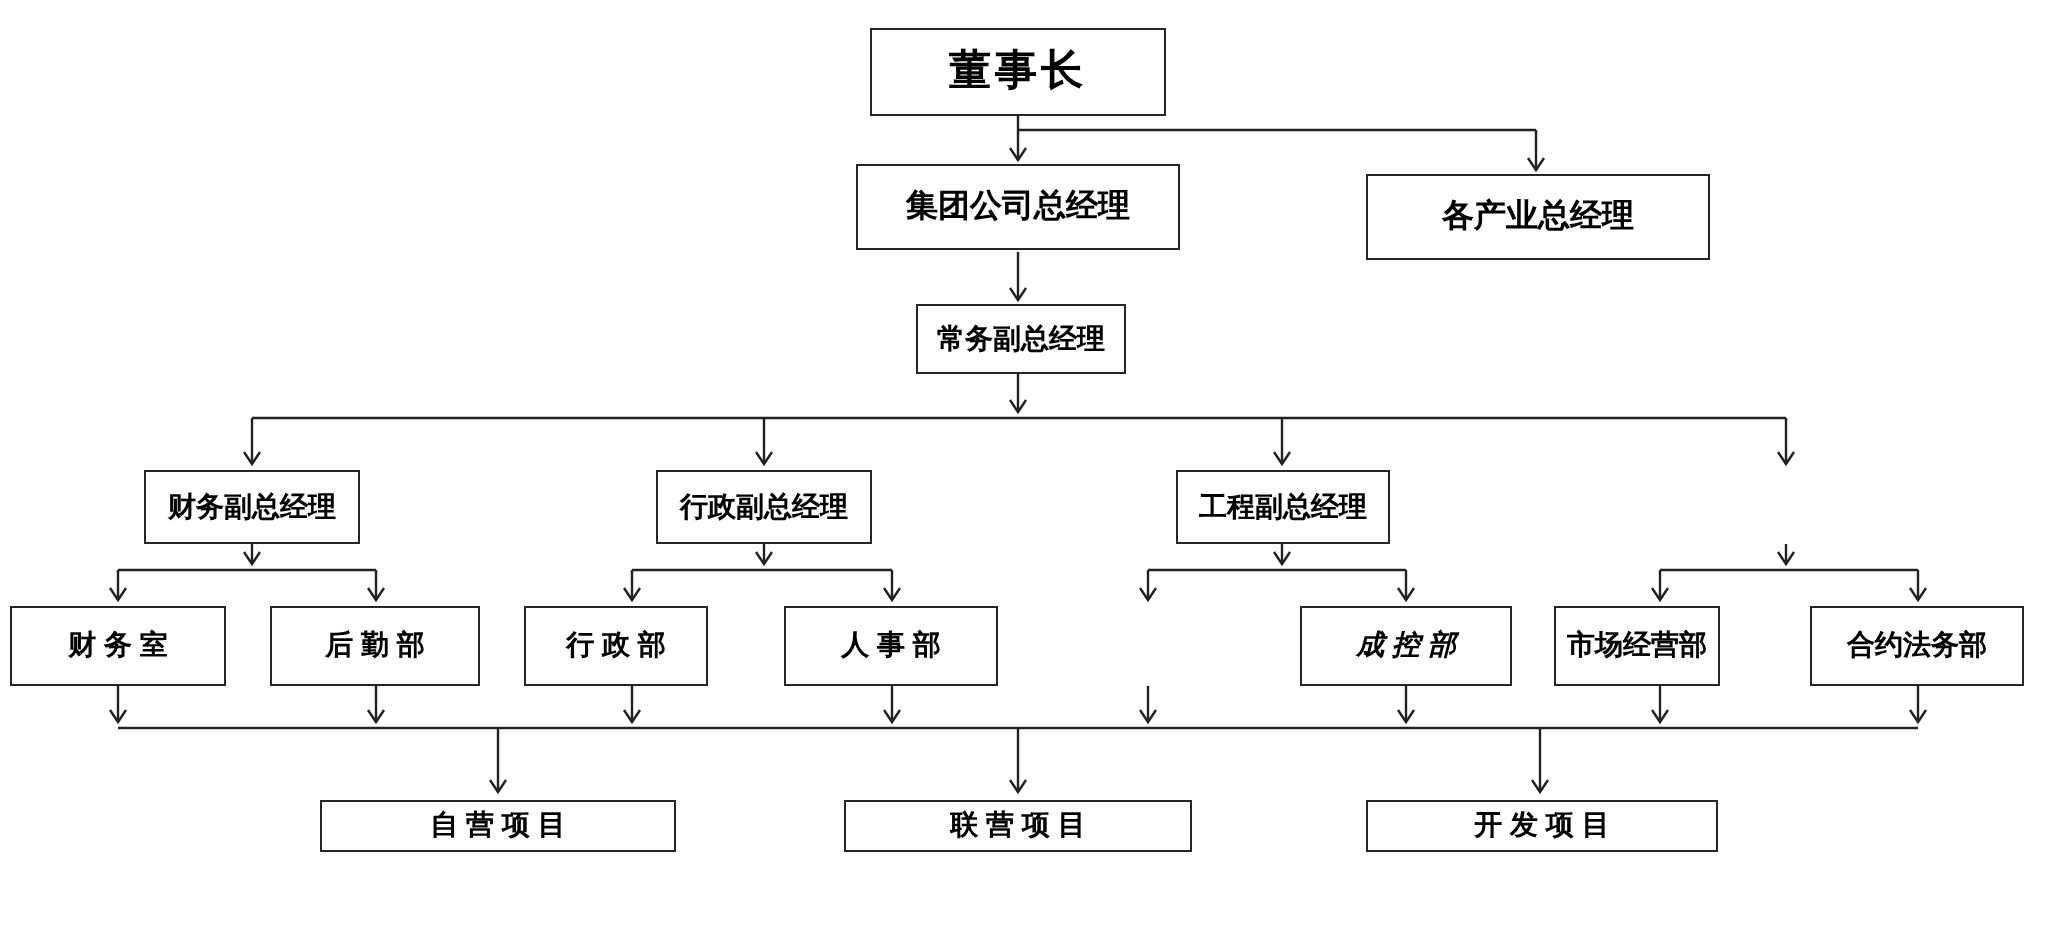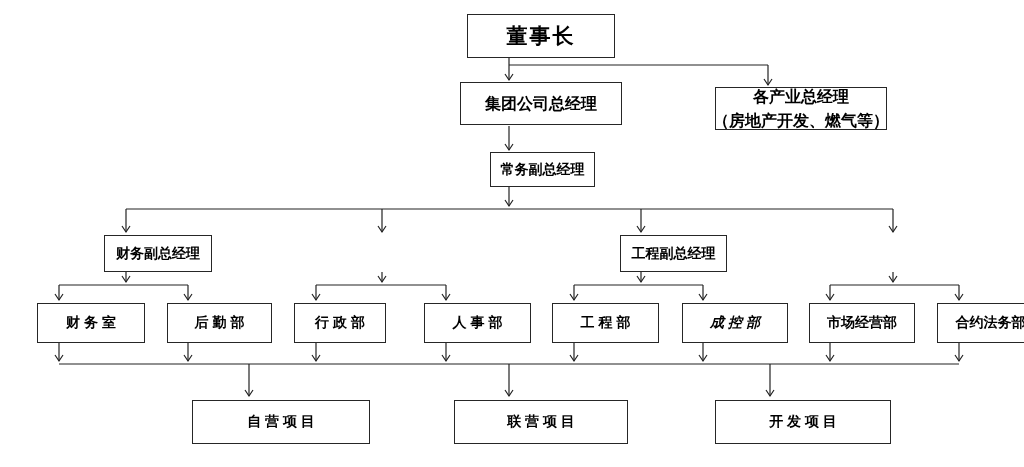--- a/index.html
+++ b/index.html
@@ -19,41 +19,40 @@
     background: #ffffff;
     color: #000000;
     display: flex;
     flex-direction: column;
     align-items: center;
     justify-content: center;
     text-align: center;
     font-weight: bold;
     line-height: 1.25;
     white-space: nowrap;
-    margin-left: 32px;
   }
   .n-chairman   { left:435px; top:14px;  width:148px; height:44px; font-size:21px; letter-spacing:2px; }
   .n-groupgm    { left:428px; top:82px;  width:162px; height:43px; font-size:16px; }
   .n-industry   { left:683px; top:87px;  width:172px; height:43px; font-size:16px; line-height:1.5; }
   .n-execdep    { left:458px; top:152px; width:105px; height:35px; font-size:14px; }
   .lvl4         { top:235px; height:37px; font-size:14px; }
   .n-findep     { left:72px;  width:108px; }
   .n-admdep     { left:328px; width:108px; }
   .n-engdep     { left:588px; width:107px; }
   .n-execdep2   { left:840px; width:106px; }
   .dept         { top:303px; height:40px; font-size:14px; }
   .n-finoffice  { left:5px;   width:108px; }
   .n-logistics  { left:135px; width:105px; }
   .n-admin      { left:262px; width:92px; }
   .n-hr         { left:392px; width:107px; }
   .n-eng        { left:520px; width:107px; }
   .n-cost       { left:650px; width:106px;font-style:italic; }
-  .n-market     { left:777px; width:106px; }
+  .n-market     { left:777px; width:83px; }
   .n-legal      { left:905px; width:107px; }
-  .proj         { top:400px; height:44px; font-size:14px; }
+  .proj         { top:400px; height:26px; font-size:14px; }
   .n-selfop     { left:160px; width:178px; }
   .n-joint      { left:422px; width:174px; }
   .n-devel      { left:683px; width:176px; }
 </style>
 </head>
 <body>
 
 <div class="canvas">
 
   <svg class="wires" viewBox="0 0 1024 467" xmlns="http://www.w3.org/2000/svg">
@@ -116,33 +115,32 @@
       </g>
     </g>
   </svg>
 
   <div class="node n-chairman">董事长</div>
 
   <div class="node n-groupgm">集团公司总经理</div>
 
   <div class="node n-industry">
     <span>各产业总经理</span>
-    <span>（房地产开发、燃气等）</span>
   </div>
 
   <div class="node n-execdep">常务副总经理</div>
 
   <div class="node lvl4 n-findep">财务副总经理</div>
+  <div class="node lvl4 n-admdep">行政副总经理</div>
   <div class="node lvl4 n-engdep">工程副总经理</div>
 
   <div class="node dept n-finoffice">财 务 室</div>
   <div class="node dept n-logistics">后 勤 部</div>
   <div class="node dept n-admin">行 政 部</div>
   <div class="node dept n-hr">人 事 部</div>
-  <div class="node dept n-eng">工 程 部</div>
   <div class="node dept n-cost">成 控 部</div>
   <div class="node dept n-market">市场经营部</div>
   <div class="node dept n-legal">合约法务部</div>
 
   <div class="node proj n-selfop">自 营 项 目</div>
   <div class="node proj n-joint">联 营 项 目</div>
   <div class="node proj n-devel">开 发 项 目</div>
 
 </div>
 

